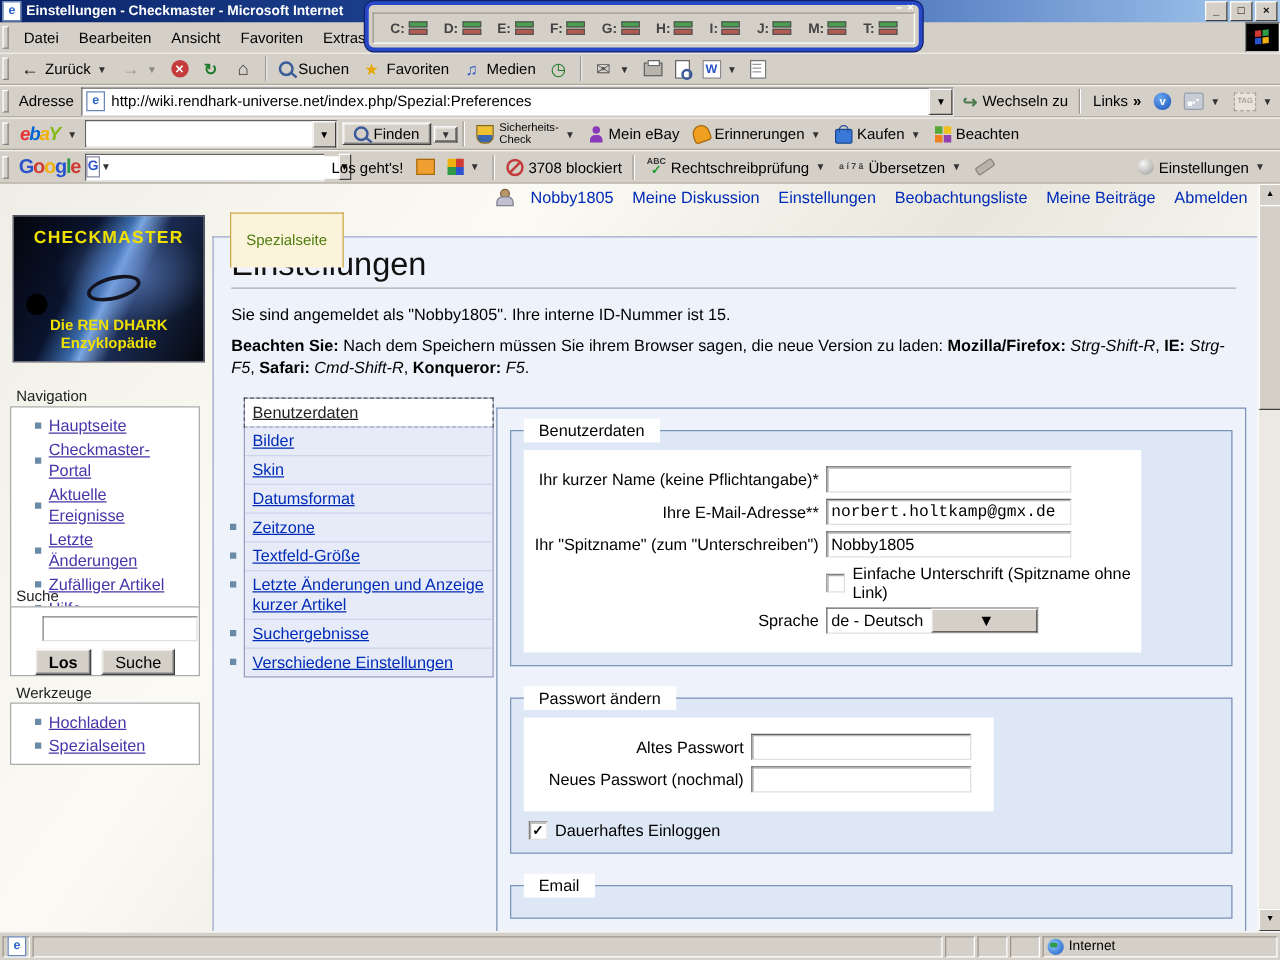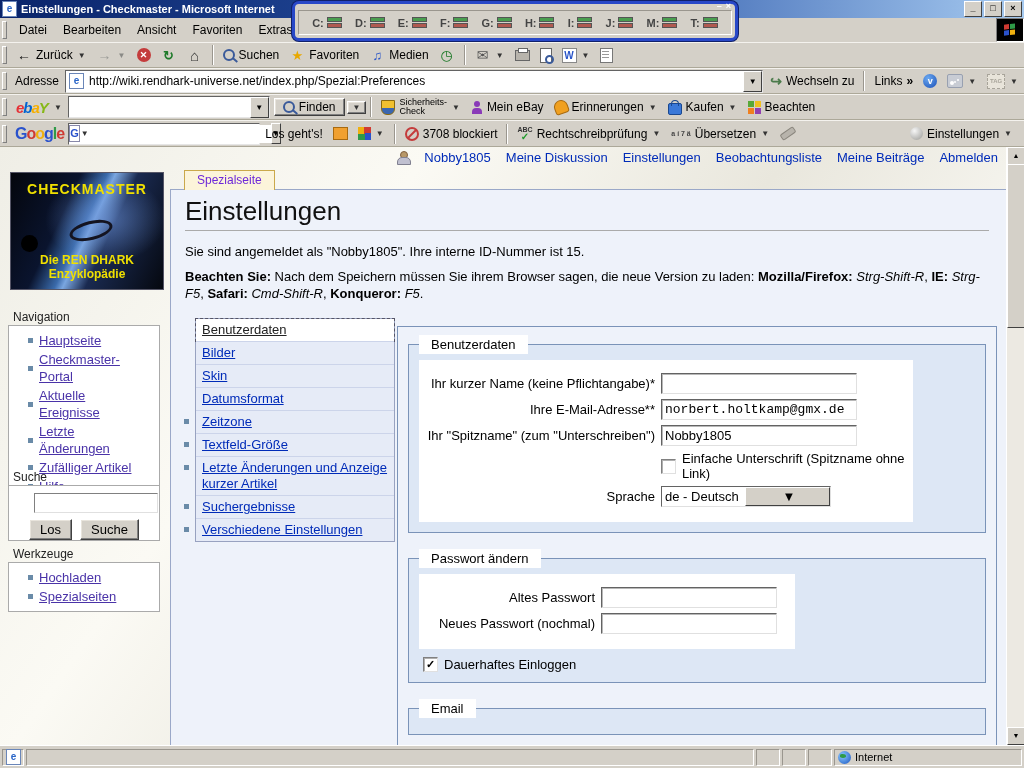--- a/index.html
+++ b/index.html
@@ -105,21 +105,21 @@
   .side-title{position:absolute;left:13px;font-size:12px;color:#222}
   .side-box{position:absolute;left:8px;width:152px;background:#fff;border:1px solid #aaa;box-sizing:border-box;padding:5px 17px;font-size:13px}
   .side-item{display:flex;align-items:center;gap:6px;padding:1px 2px;line-height:17px}
   .bullet{width:5px;height:5px;background:#6a8ba8;flex:0 0 auto}
   .slink{color:#4a33a8;text-decoration:underline}
   .side-box input{width:118px;height:16px;border:1px solid;border-color:#808080 #e0e0e0 #e0e0e0 #808080;margin:2px 0 6px 8px;font-family:"Liberation Sans",sans-serif}
   .sbtns{display:flex;gap:8px;justify-content:center}
   .sbtn{background:#d4d0c8;border:1px solid;border-color:#fff #404040 #404040 #fff;box-shadow:inset -1px -1px 0 #808080,inset 1px 1px 0 #e8e4dc;padding:2px 10px;font-size:13px;font-family:"Liberation Sans",sans-serif}
   
   .content{position:absolute;left:170px;top:42px;right:17px;bottom:0;background:#eef2fa;border:1px solid #9aa8c8;border-right:none;border-bottom:none;box-sizing:border-box}
-  .tab{position:absolute;left:184px;top:23px;height:19px;padding:0 12px;background:#fcf4da;border:1px solid #caa84a;border-bottom:none;font-size:12px;color:#6d28d9;line-height:19px;z-index:5}
+  .tab{position:absolute;left:184px;top:23px;height:19px;padding:12px 12px;background:#fcf4da;border:1px solid #caa84a;border-bottom:none;font-size:12px;color:#4d7c0f;line-height:19px;z-index:5}
   .h1{position:absolute;left:14px;top:6px;right:18px;font-size:26px;color:#111;border-bottom:1px solid #aaa;padding-bottom:3px;font-weight:normal}
   .p1{position:absolute;left:14px;top:54px;right:18px;font-size:13px}
   .p2{position:absolute;left:14px;top:78px;right:16px;font-size:13px;line-height:17px}
   .preftoc{position:absolute;left:24px;top:128px;width:198px;border:1px solid #98a2c0;background:#e6ebf7;font-size:13px}
   .pitem{position:relative;padding:3px 6px;border-top:1px solid #ccd4ea;line-height:16px}
   .pitem:first-child{border-top:none;background:#fff;outline:1px dashed #556}
   .pitem a{color:#002bb8;text-decoration:underline}
   .pitem:first-child a{color:#222}
   .pitem .bullet{position:absolute;left:-12px;top:8px}
   .formbox{position:absolute;left:226px;top:136px;width:600px;bottom:-20px;border:1px solid #7a93b8;box-sizing:border-box}
@@ -479,21 +479,21 @@
     <div class="side-item">
         <span class="bullet"></span>
         <a class="slink">Spenden</a>
       </div>
   </div>
 
   <div class="side-title" style="top:323px">Suche</div>
   <div class="side-box" style="top:338px;height:56px">
     <input style="">
     <div class="sbtns">
-      <button class="sbtn" style="font-weight:normal">Los</button>
+      <button class="sbtn" style="font-weight:bold">Los</button>
       <button class="sbtn">Suche</button>
     </div>
   </div>
 
   <div class="side-title" style="top:400px">Werkzeuge</div>
   <div class="side-box" style="top:415px">
     <div class="side-item">
         <span class="bullet"></span>
         <a class="slink">Hochladen</a>
       </div>

